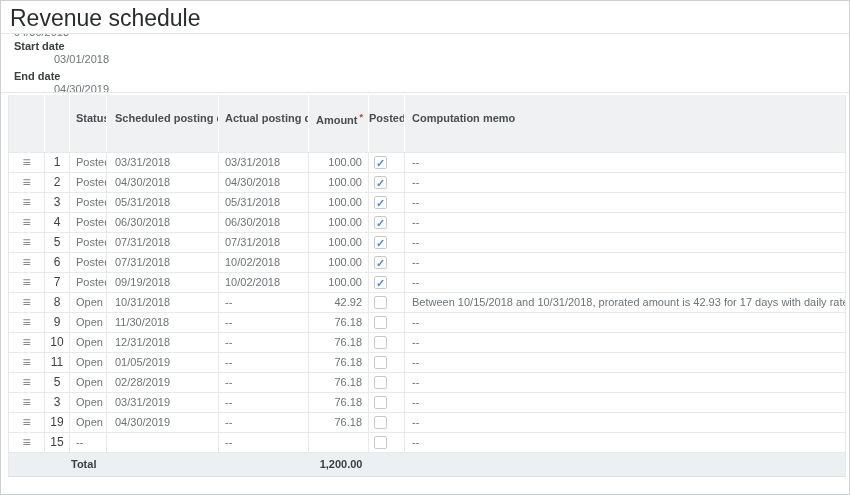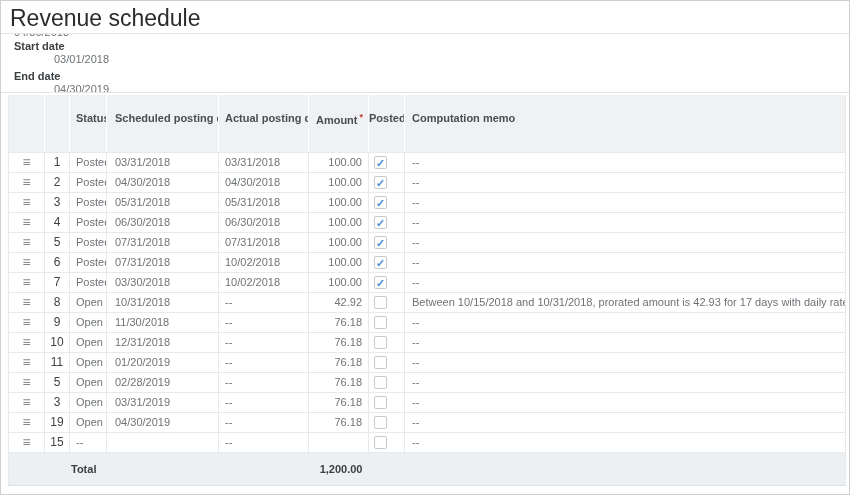--- a/index.html
+++ b/index.html
@@ -63,21 +63,21 @@
   .drag-icon { color:#85898d; font-size:14px; line-height:14px; display:inline-block; cursor:grab; }
   .req { color:var(--required-red,#c0392b); font-size:9px; vertical-align:4px; margin-left:2px; font-weight:bold; }
   .cb {
     width:13px; height:13px; margin-left:5px;
     border:1px solid #c6cacd; border-radius:2px; background:#fff;
     font-size:11px; line-height:12px; text-align:center;
     color:var(--check-blue,#4a8fd3); font-weight:bold;
   }
   tfoot td {
     border:none; border-top:1px solid #e7e9eb; border-bottom:1px solid #dde0e2;
-    background:#edf0f2; height:33px;
+    background:#edf0f2; height:24px;
     font-weight:bold; color:#3d4043; font-size:11px;
   }
   .total-label { padding-left:62px; }
 </style>
 </head>
 <body>
 
 <div class="frame">
 
   <div class="titlebar">
@@ -191,21 +191,21 @@
           <td class="col-amount">100.00</td>
           <td class="col-posted">
             <div class="cb" role="checkbox" aria-checked="true">✓</div>
           </td>
           <td class="col-memo">--</td>
         </tr>
         <tr>
           <td class="col-drag"><span class="drag-icon">≡</span></td>
           <td class="col-line">7</td>
           <td class="col-status">Posted</td>
-          <td class="col-sched">03/30/2018</td>
+          <td class="col-sched">09/19/2018</td>
           <td class="col-actual">10/02/2018</td>
           <td class="col-amount">100.00</td>
           <td class="col-posted">
             <div class="cb" role="checkbox" aria-checked="true">✓</div>
           </td>
           <td class="col-memo">--</td>
         </tr>
         <tr>
           <td class="col-drag"><span class="drag-icon">≡</span></td>
           <td class="col-line">8</td>
@@ -239,21 +239,21 @@
           <td class="col-amount">76.18</td>
           <td class="col-posted">
             <div class="cb" role="checkbox" aria-checked="false"></div>
           </td>
           <td class="col-memo">--</td>
         </tr>
         <tr>
           <td class="col-drag"><span class="drag-icon">≡</span></td>
           <td class="col-line">11</td>
           <td class="col-status">Open</td>
-          <td class="col-sched">01/20/2019</td>
+          <td class="col-sched">01/05/2019</td>
           <td class="col-actual">--</td>
           <td class="col-amount">76.18</td>
           <td class="col-posted">
             <div class="cb" role="checkbox" aria-checked="false"></div>
           </td>
           <td class="col-memo">--</td>
         </tr>
         <tr>
           <td class="col-drag"><span class="drag-icon">≡</span></td>
           <td class="col-line">5</td>

